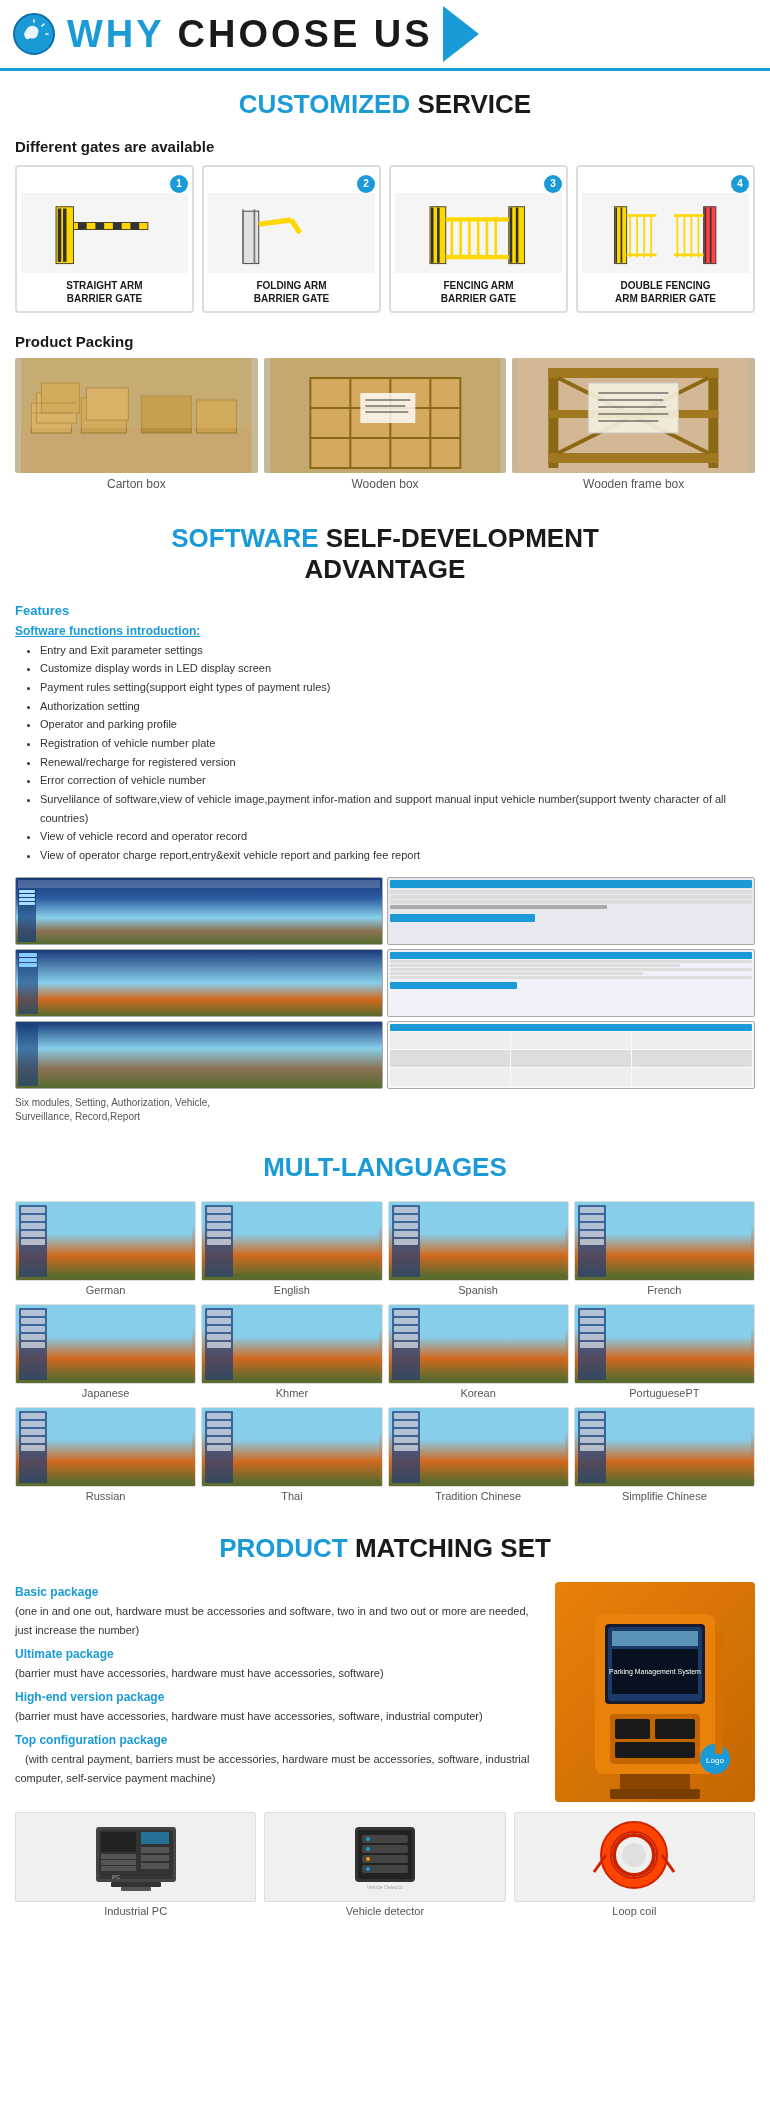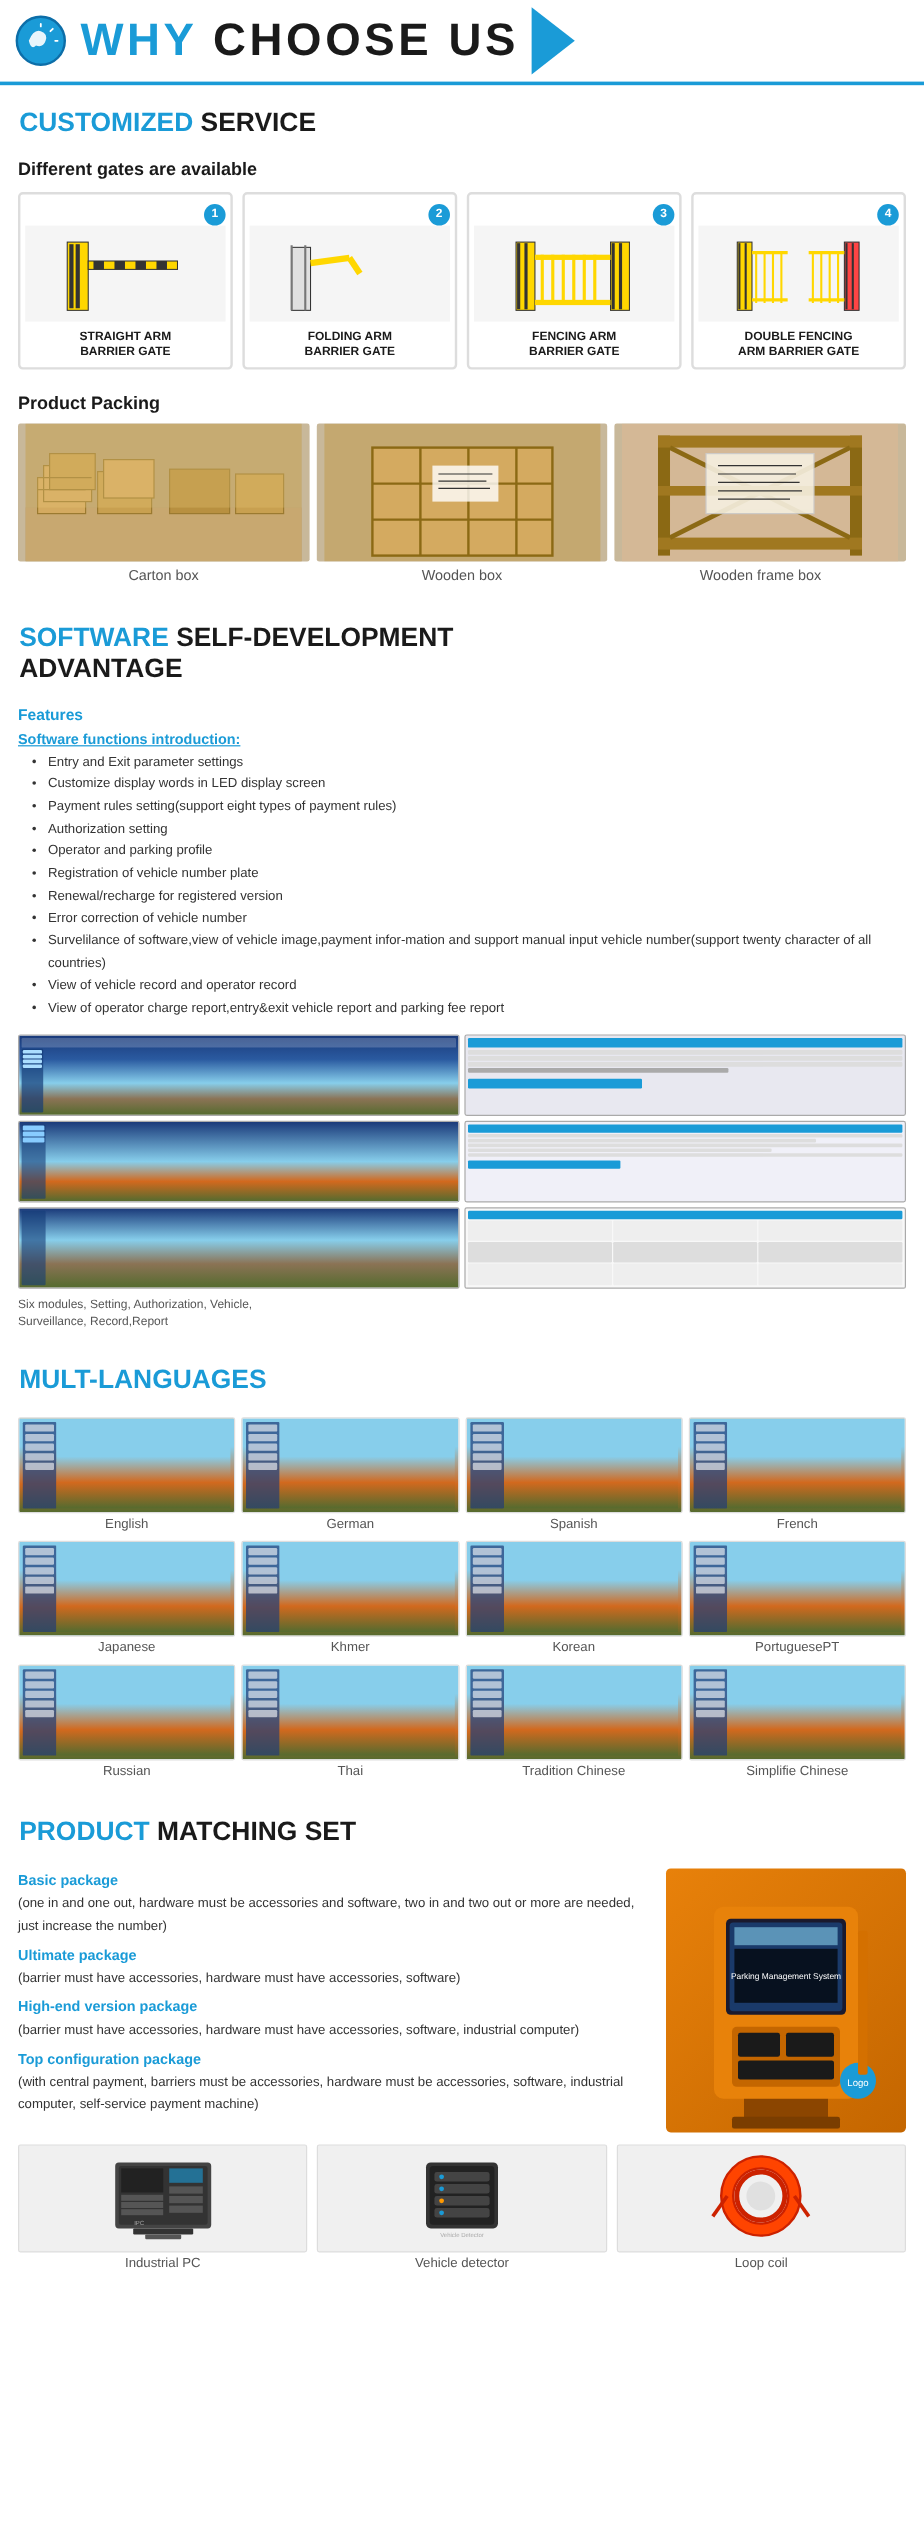--- a/index.html
+++ b/index.html
@@ -1,19 +1,19 @@
 <!DOCTYPE html>
 <html><head>
   <meta charset="utf-8">
   <style>
     * { margin: 0; padding: 0; box-sizing: border-box; }
     body { width: 770px; font-family: Arial, sans-serif; background: #fff; }
 
     
-    .section-title { padding: 18px 16px 8px; font-size: 22px; font-weight: 700; }
+    .section-title { text-align: center; padding: 18px 0 8px; font-size: 26px; font-weight: 700; }
 
     
     .gates-section { padding: 10px 15px; }
     .gates-subtitle { font-size: 15px; font-weight: 700; color: #1a1a1a; margin-bottom: 10px; }
     .gates-grid { display: flex; gap: 8px; justify-content: space-between; }
     .gate-item { flex: 1; border: 2px solid #ddd; border-radius: 4px; text-align: center; padding: 6px 4px; }
     .gate-img { width: 100%; height: 80px; background: #f5f5f5; display: flex; align-items: center; justify-content: center; margin-bottom: 6px; }
     .gate-label { font-size: 10px; font-weight: 700; color: #1a1a1a; line-height: 1.3; }
 
     
@@ -362,35 +362,35 @@
       <div class="lang-img">
         <div class="lang-sidebar">
           <div class="lang-sidebar-item"></div>
           <div class="lang-sidebar-item"></div>
           <div class="lang-sidebar-item"></div>
           <div class="lang-sidebar-item"></div>
           <div class="lang-sidebar-item"></div>
         </div>
         <div style="flex:1; background:linear-gradient(180deg,#87CEEB 40%,#D2691E 70%,#556B2F 100%);height:100%;"></div>
       </div>
+      <div class="lang-label">German</div>
+    </div>
+
+    <div class="lang-item">
+      <div class="lang-img">
+        <div class="lang-sidebar">
+          <div class="lang-sidebar-item"></div>
+          <div class="lang-sidebar-item"></div>
+          <div class="lang-sidebar-item"></div>
+          <div class="lang-sidebar-item"></div>
+          <div class="lang-sidebar-item"></div>
+        </div>
+        <div style="flex:1; background:linear-gradient(180deg,#87CEEB 40%,#D2691E 70%,#556B2F 100%);height:100%;"></div>
+      </div>
       <div class="lang-label">English</div>
-    </div>
-
-    <div class="lang-item">
-      <div class="lang-img">
-        <div class="lang-sidebar">
-          <div class="lang-sidebar-item"></div>
-          <div class="lang-sidebar-item"></div>
-          <div class="lang-sidebar-item"></div>
-          <div class="lang-sidebar-item"></div>
-          <div class="lang-sidebar-item"></div>
-        </div>
-        <div style="flex:1; background:linear-gradient(180deg,#87CEEB 40%,#D2691E 70%,#556B2F 100%);height:100%;"></div>
-      </div>
-      <div class="lang-label">German</div>
     </div>
 
     <div class="lang-item">
       <div class="lang-img">
         <div class="lang-sidebar">
           <div class="lang-sidebar-item"></div>
           <div class="lang-sidebar-item"></div>
           <div class="lang-sidebar-item"></div>
           <div class="lang-sidebar-item"></div>
           <div class="lang-sidebar-item"></div>
@@ -542,21 +542,21 @@
       <div style="margin-top:4px;">
         <span class="pkg-title" style="color:#1a9bd7;font-weight:700;font-size:12px;">Ultimate package</span><br>
         <span style="font-size:11px;color:#333;">(barrier must have accessories, hardware must have accessories, software)</span>
       </div>
       <div style="margin-top:4px;">
         <span class="pkg-title" style="color:#1a9bd7;font-weight:700;font-size:12px;">High-end version package</span><br>
         <span style="font-size:11px;color:#333;">(barrier must have accessories, hardware must have accessories, software, industrial computer)</span>
       </div>
       <div style="margin-top:4px;">
         <span class="pkg-title" style="color:#1a9bd7;font-weight:700;font-size:12px;">Top configuration package</span><br>
-        <span style="font-size:11px;color:#333;">(with central payment, barriers must be accessories, hardware must be accessories, software, industrial computer, self-service payment machine)</span>
+        <span style="font-size:11px;color:#333;margin-left:10px;">(with central payment, barriers must be accessories, hardware must be accessories, software, industrial computer, self-service payment machine)</span>
       </div>
     </div>
     <div class="product-machine">
       <div class="machine-img">
         <svg width="190" height="215" viewBox="0 0 190 215" xmlns="http://www.w3.org/2000/svg">
 
           <rect x="60" y="185" width="70" height="25" fill="#8B4500" rx="3"></rect>
           <rect x="50" y="205" width="90" height="10" fill="#7A3D00" rx="2"></rect>
 
           <rect x="35" y="30" width="120" height="160" fill="#e8820a" rx="8"></rect>

